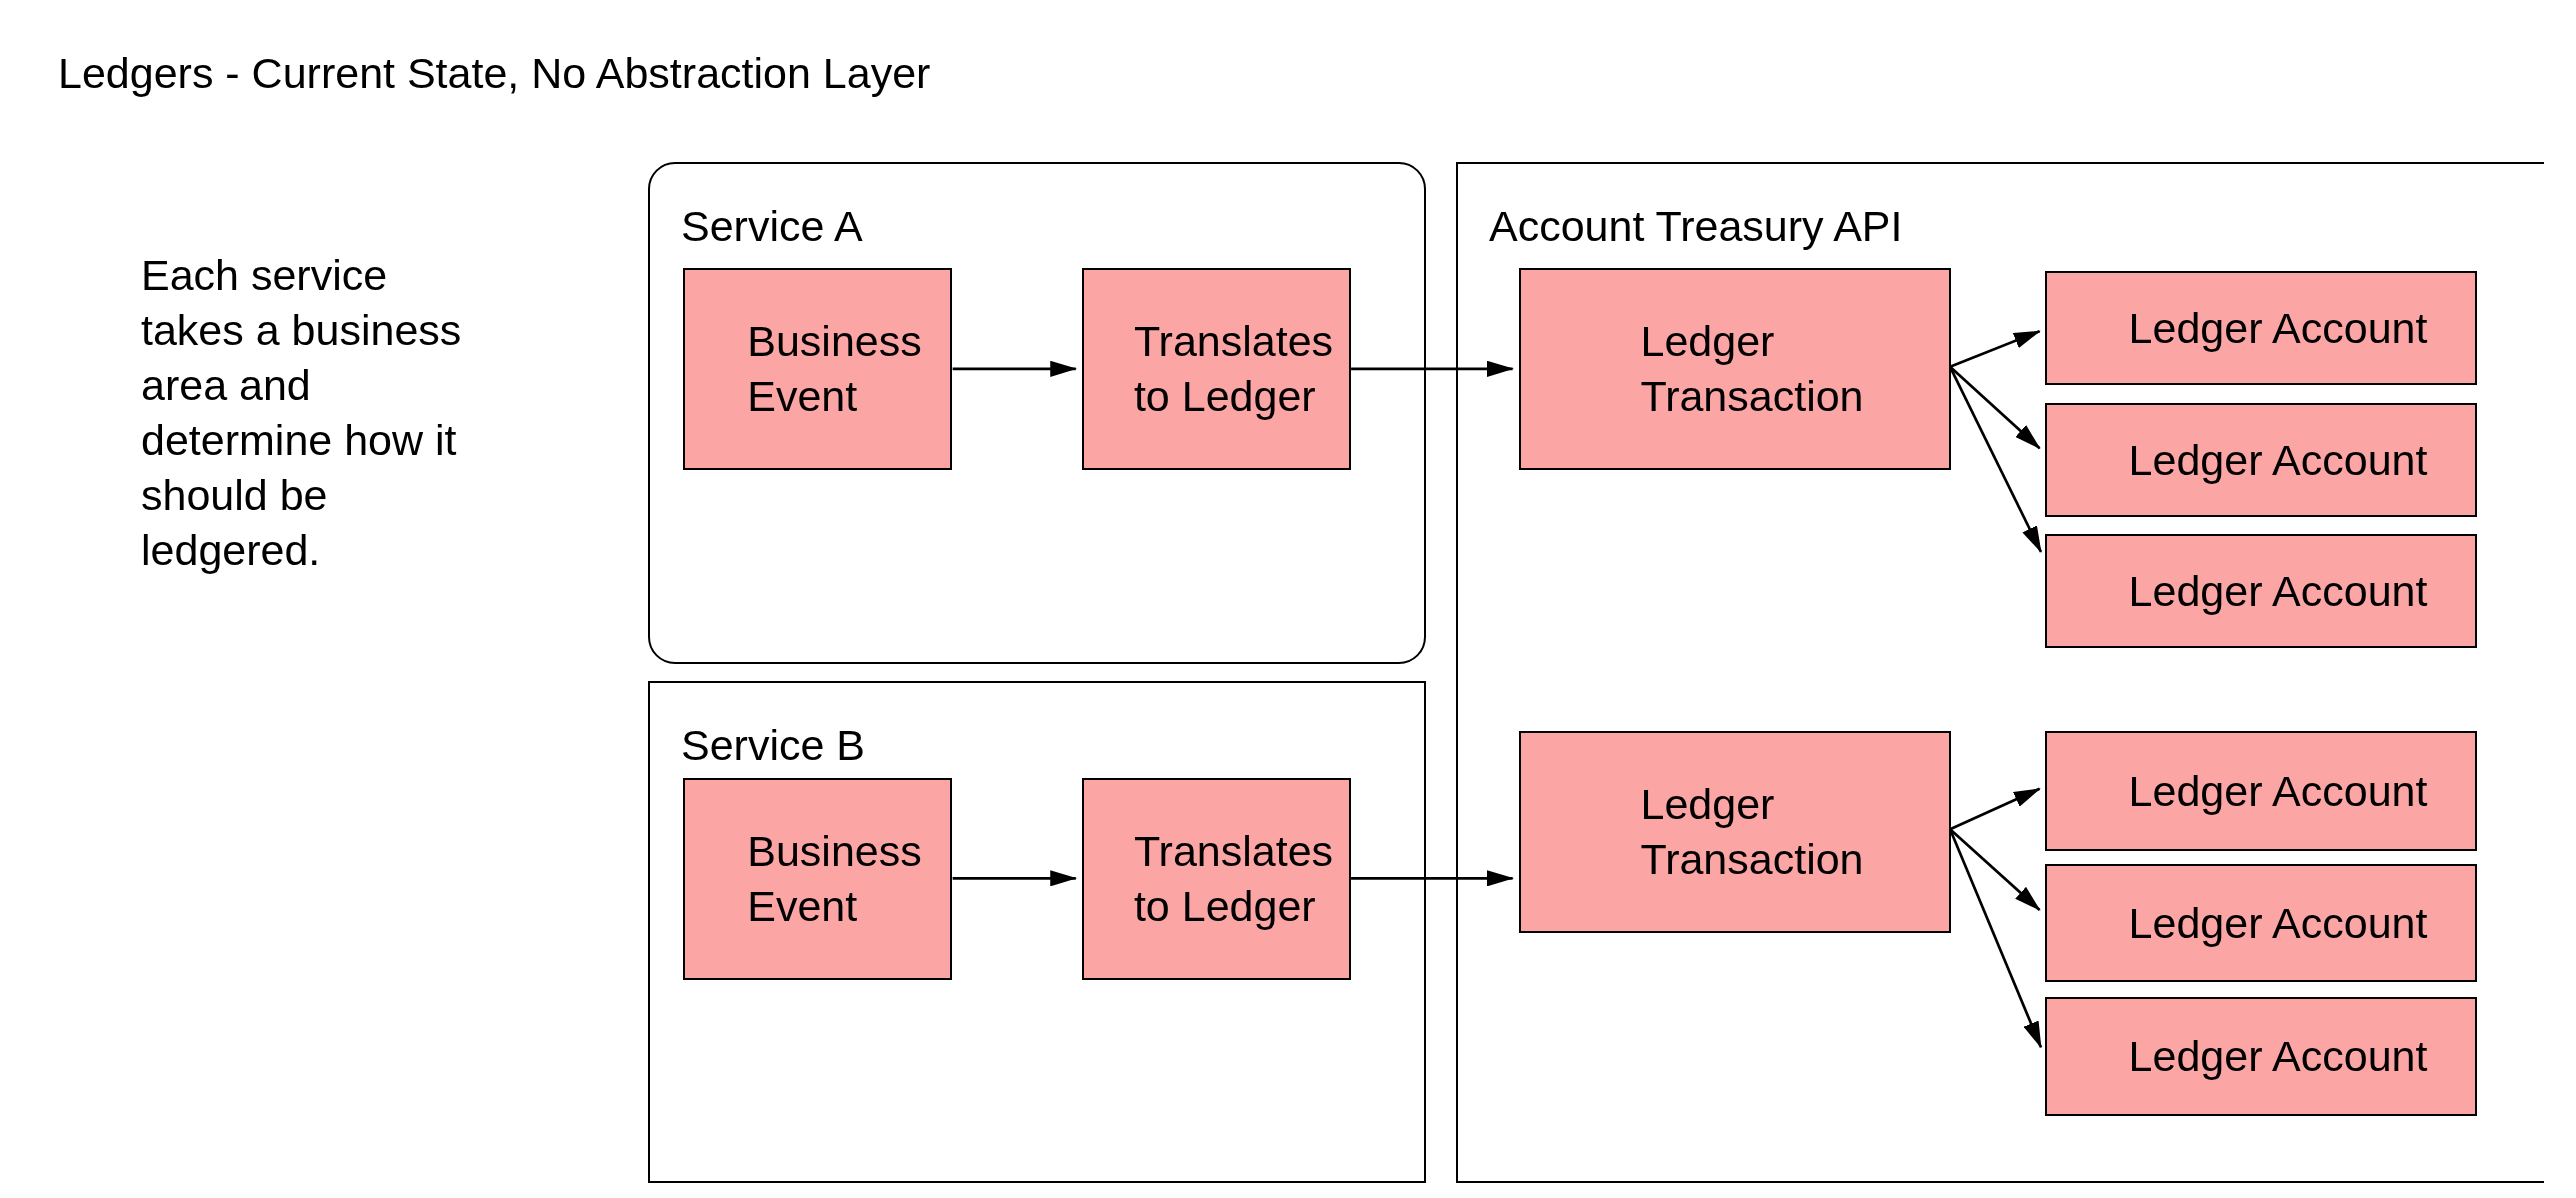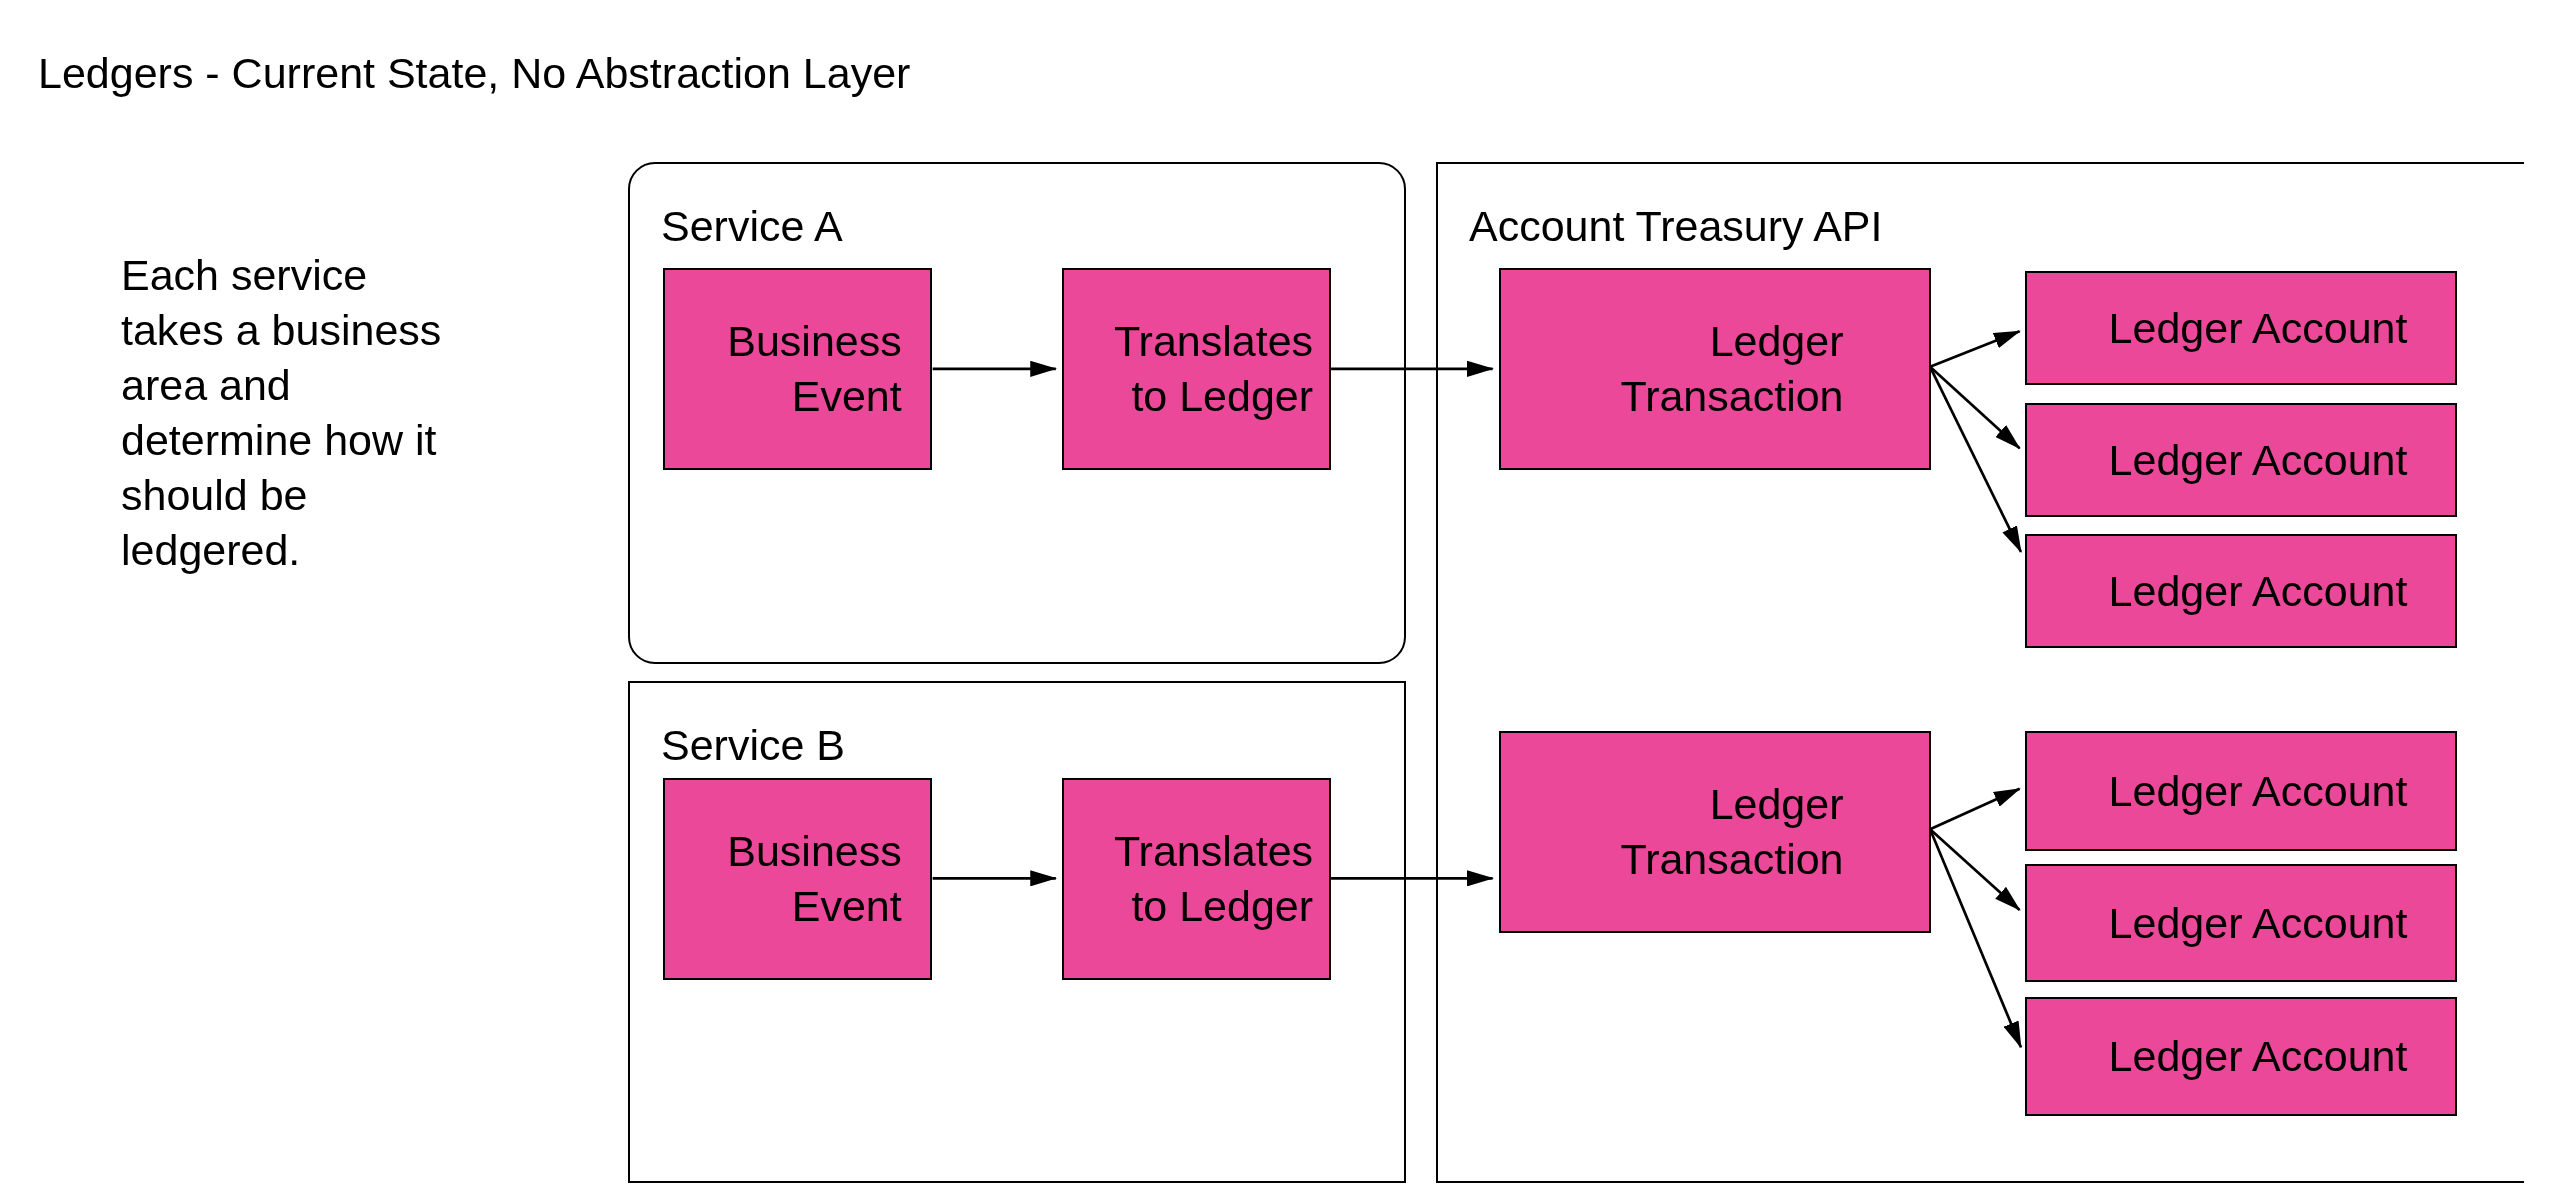--- a/index.html
+++ b/index.html
@@ -8,20 +8,21 @@
     background: #ffffff;
     font-family: "Liberation Sans", "DejaVu Sans", sans-serif;
     color: #000000;
   }
   .diagram {
     position: relative;
     width: 2524px;
     height: 1198px;
     background: #ffffff;
     overflow: hidden;
+    margin-left: 20px;
   }
   .title {
     position: absolute;
     left: 38px;
     top: 46px;
     font-size: 43px;
     line-height: 55px;
     white-space: nowrap;
   }
   .note {
@@ -44,27 +45,27 @@
     top: 35px;
     font-size: 43px;
     line-height: 55px;
     white-space: nowrap;
   }
   .svc-a  { left: 628px;  top: 162px;  width: 778px; height: 502px; border-radius: 27px; }
   .svc-b  { left: 628px;  top: 681px; width: 778px; height: 502px; }
   .mt-api { left: 1436px; top: 162px;  width: 1135px; height: 1021px; }
   .node {
     position: absolute;
-    background: #ec4899;
+    background: #fca5a5;
     border: 2.7px solid #000000;
     box-sizing: border-box;
     display: flex;
     align-items: center;
     justify-content: center;
-    text-align: right;
+    text-align: left;
     font-size: 43px;
     line-height: 55px;
     white-space: pre-line;
     padding-left: 34px;
   }
   .be-a  { left: 663px;  top: 268px;  width: 269px; height: 202px; }
   .tl-a  { left: 1062px; top: 268px;  width: 269px; height: 202px; }
   .lt-1  { left: 1499px; top: 268px;  width: 432px; height: 202px; }
   .la-1  { left: 2025px; top: 271px;  width: 432px; height: 114px; }
   .la-2  { left: 2025px; top: 403px;  width: 432px; height: 114px; }

